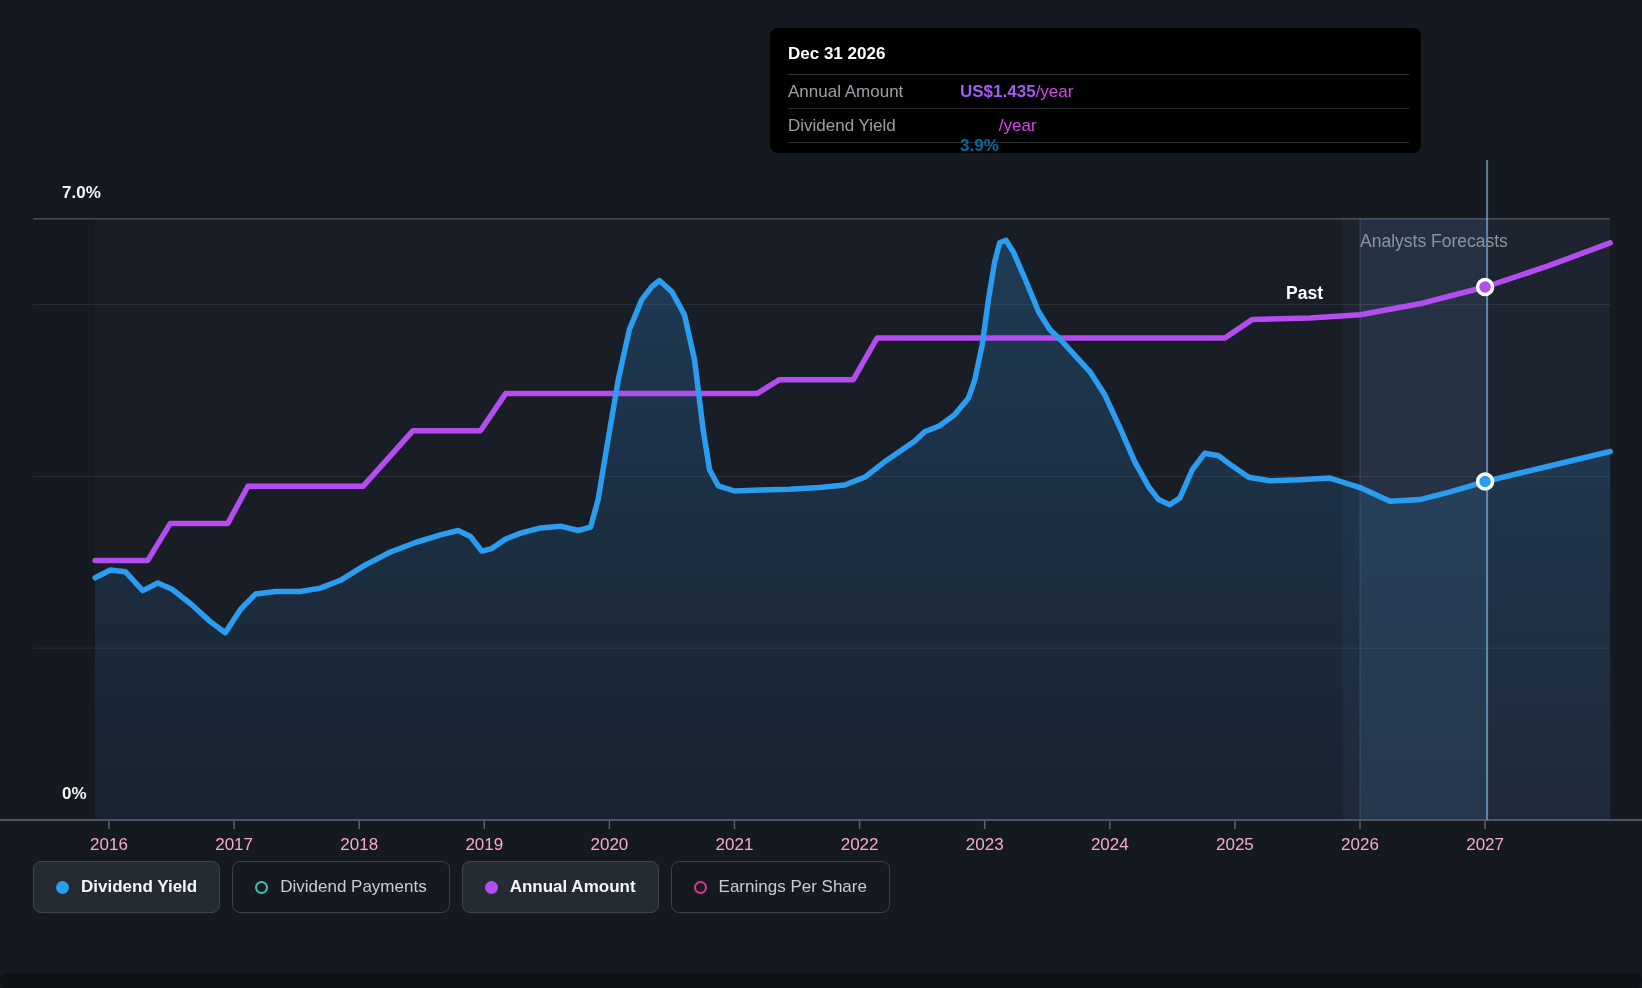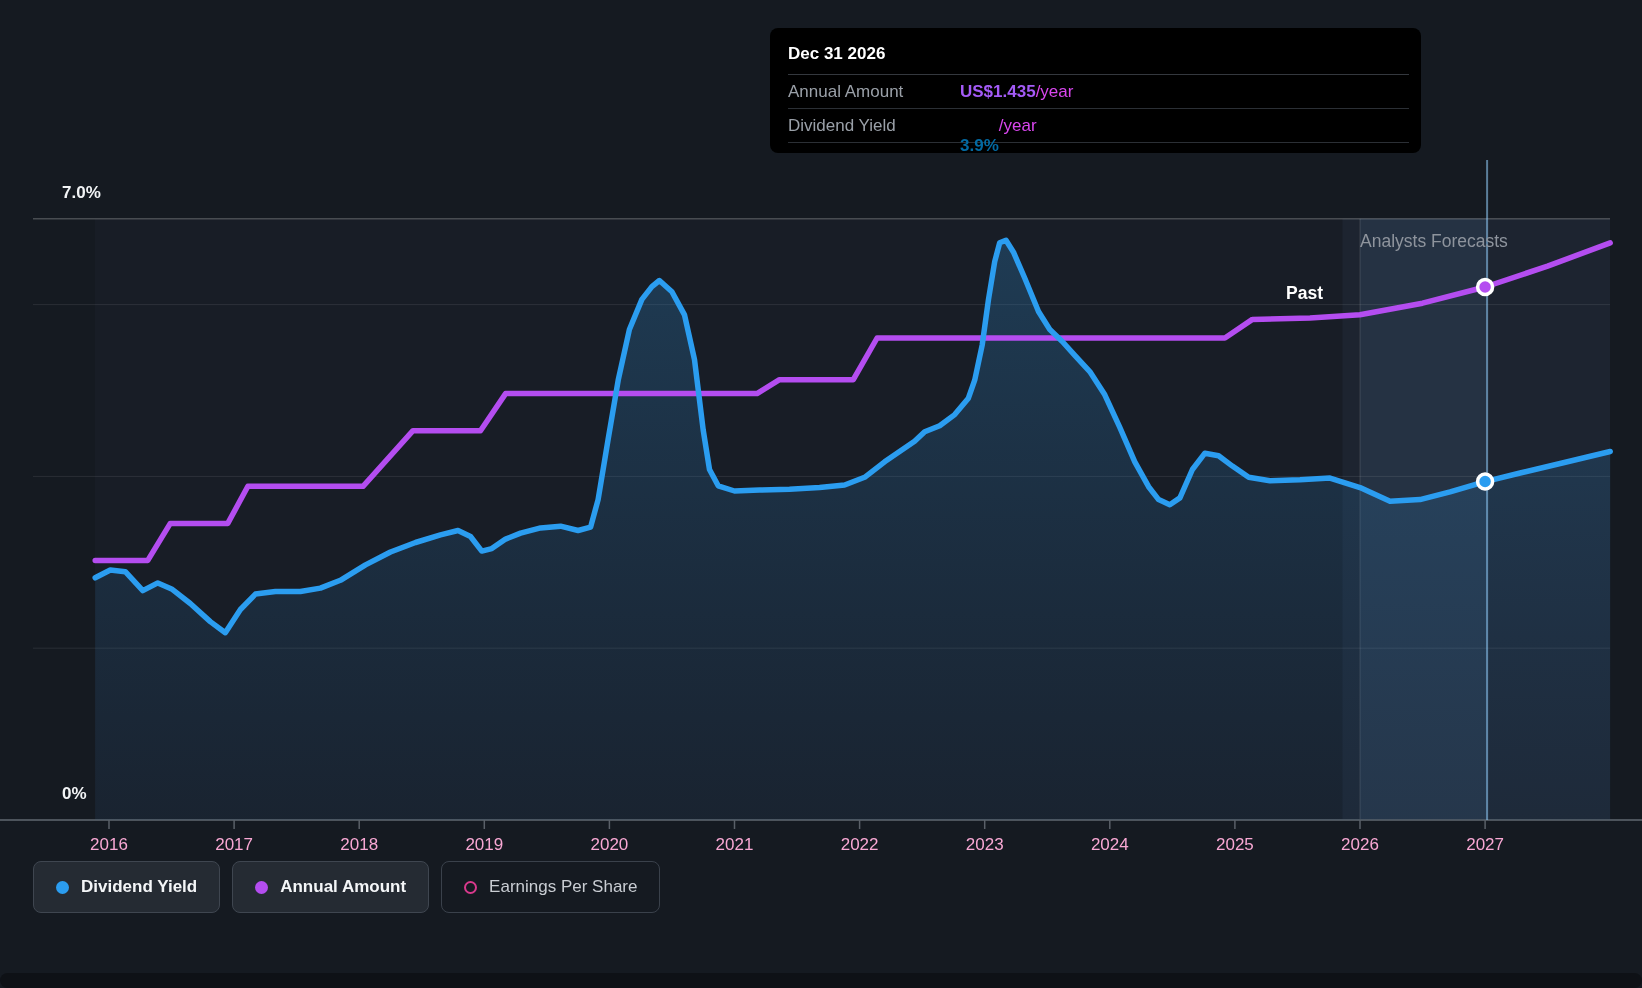--- a/index.html
+++ b/index.html
@@ -105,20 +105,24 @@
       <span class="tt-value" style="color: #0369a1; margin-top: 40px;">3.9%</span>
       <span class="tt-suffix">/year</span>
     </div>
   </div>
 
   <div id="legend" class="abs">
       <div class="leg-btn active">
         <span class="leg-dot" style="background: rgb(43, 157, 240);"></span>
         <span>Dividend Yield</span>
       </div>
+      <div class="leg-btn">
+        <span class="leg-dot" style="border: 2.5px solid rgb(67, 192, 180);"></span>
+        <span>Dividend Payments</span>
+      </div>
       <div class="leg-btn active">
         <span class="leg-dot" style="background: rgb(180, 77, 240);"></span>
         <span>Annual Amount</span>
       </div>
       <div class="leg-btn">
         <span class="leg-dot" style="border: 2.5px solid rgb(216, 57, 140);"></span>
         <span>Earnings Per Share</span>
       </div>
     </div>
 

